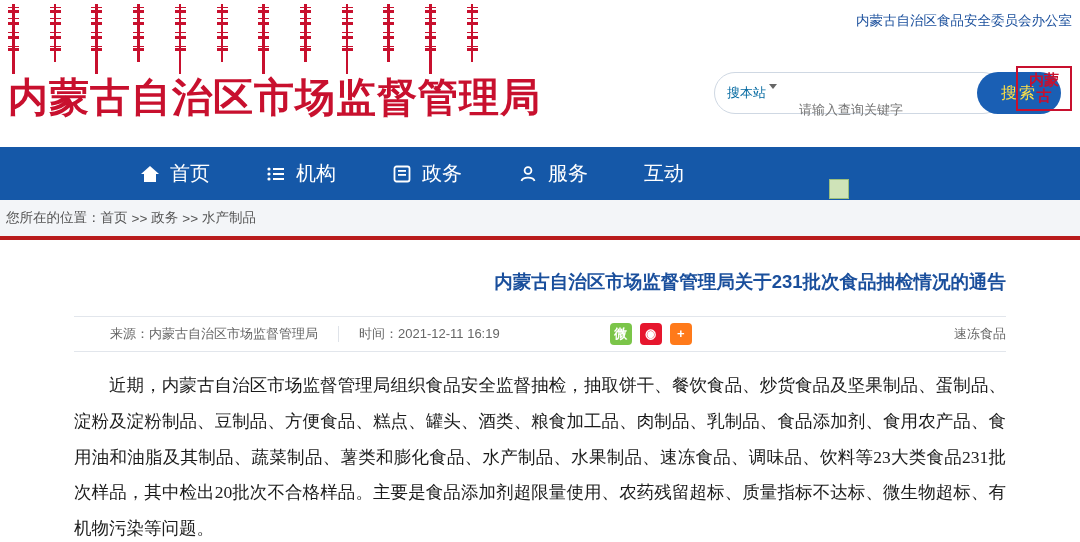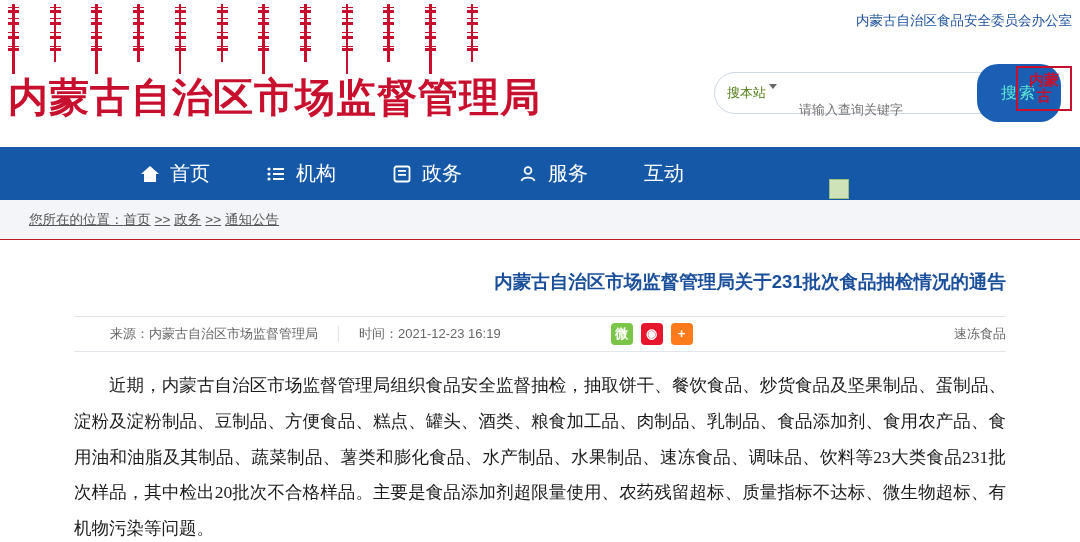--- a/index.html
+++ b/index.html
@@ -96,21 +96,21 @@
     height: 42px;
     border: 1px solid #cfd8e3;
     border-radius: 21px;
     background: #fff;
     display: flex;
     align-items: center;
     padding-left: 12px;
   }
   .search-scope {
     font-size: 13px;
-    color: #4d7c0f;
+    color: #0369a1;
     white-space: nowrap;
     display: flex;
     gap: 3px;
   }
   .caret-down {
     width: 0; height: 0;
     border-left: 4px solid transparent;
     border-right: 4px solid transparent;
     border-top: 5px solid #666;
     display: inline-block;
@@ -125,27 +125,27 @@
     border: 0;
     outline: 0;
     flex: 1;
     font-size: 13px;
     color: #888;
     font-family: "Liberation Sans", sans-serif;
     background: transparent;
     margin-top: 32px;
   }
   .search-btn {
-    height: 58px;
+    height: 42px;
     min-width: 84px;
     margin-left: auto;
     border: 0;
     border-radius: 21px;
     background: #1a5fb4;
-    color: #5eead4;
+    color: #fde047;
     font-size: 16px;
     letter-spacing: 2px;
     cursor: pointer;
     font-family: "Liberation Sans", sans-serif;
   }
   .seal {
     position: absolute;
     right: 8px;
     top: 66px;
     width: 56px;
@@ -202,25 +202,24 @@
     background: #cfe3b8;
     border: 1px solid #9cbf7d;
   }
 
   
   .breadcrumb-bar {
     height: 40px;
     background: #f3f5f8;
     display: flex;
     align-items: center;
-    padding-left: 29px;
+    padding-left: 6px;
     font-size: 13.5px;
     color: #555;
-    border-bottom: 1px solid #b91c1c;
-    text-decoration: underline;
+    border-bottom: 4px solid #b91c1c;
   }
   .breadcrumb-bar a { color: #555; text-decoration: none; }
   .crumb-sep { margin: 0 4px; }
 
   
   .article {
     padding: 0 74px;
     position: relative;
   }
   .art-title {
@@ -380,34 +379,34 @@
 
   <div class="cursor-box"></div>
 </div>
 
 <div class="breadcrumb-bar">
   <span>您所在的位置：</span>
   <a href="#">首页</a>
   <span class="crumb-sep">&gt;&gt;</span>
   <a href="#">政务</a>
   <span class="crumb-sep">&gt;&gt;</span>
-  <a href="#">通知公告</a>
+  <a href="#">水产制品</a>
 </div>
 
 <div class="article">
 
   <div class="art-title">内蒙古自治区市场监督管理局关于231批次食品抽检情况的通告</div>
 
   <div class="meta-row">
     <span class="meta-source">
       <span>来源：</span><span>内蒙古自治区市场监督管理局</span>
     </span>
     <span class="meta-divider"></span>
     <span class="meta-time">
-      <span>时间：</span><span>2021-12-23 16:19</span>
+      <span>时间：</span><span>2021-12-11 16:19</span>
     </span>
 
     <span class="share-icons">
       <span class="share wechat">微</span>
       <span class="share weibo">◉</span>
       <span class="share more">+</span>
     </span>
 
     <span class="print-link">速冻食品</span>
   </div>

